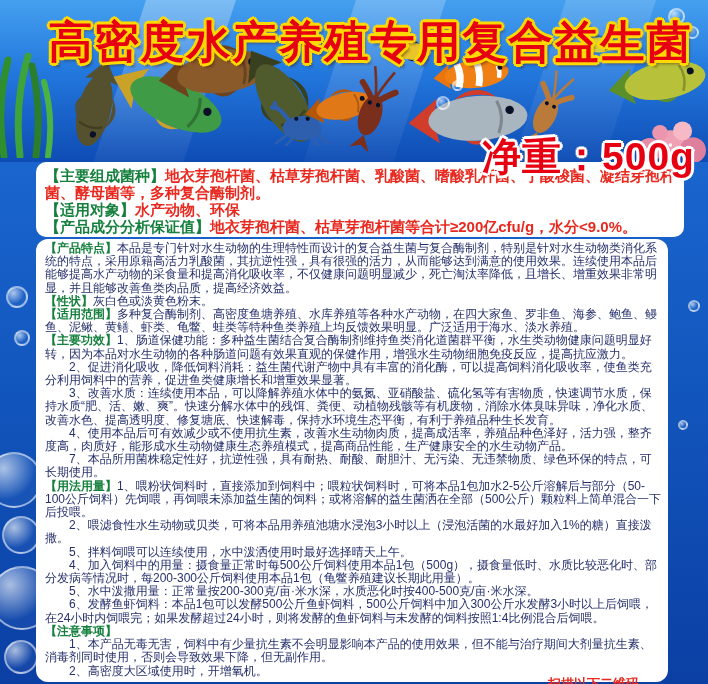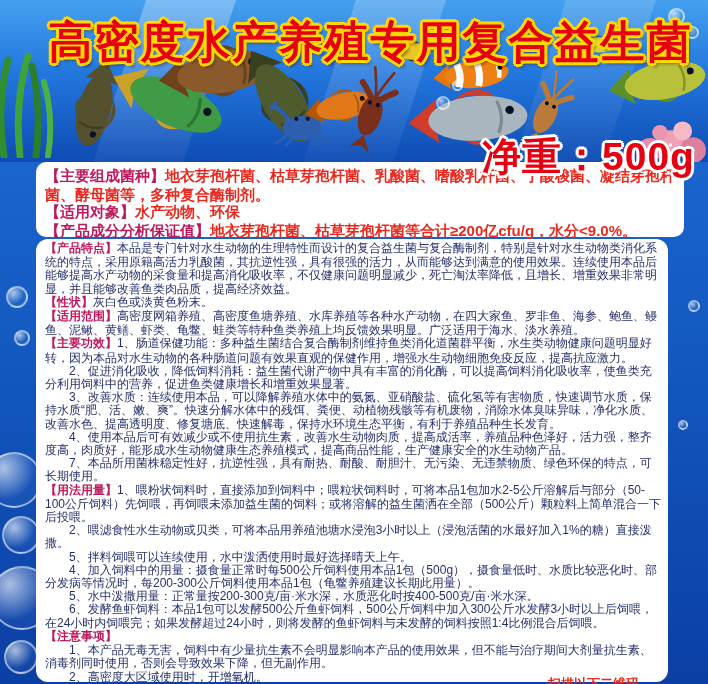--- a/index.html
+++ b/index.html
@@ -24,21 +24,21 @@
   
   #panel-composition{position:absolute;left:36px;top:162px;width:648px;height:75px;z-index:4;
     background:#fff;border-radius:10px;padding:5px 8px 0 9px;box-sizing:border-box;
     color:#e8291f;font-size:15px;line-height:17px;font-weight:600;}
   #panel-composition p{margin:0;}
   #panel-main{position:absolute;left:36px;top:239px;width:632px;height:443px;z-index:4;
     background:#fff;border-radius:12px;padding:3px 5px 0 9px;box-sizing:border-box;
     color:#26306b;font-size:12px;line-height:13.2px;overflow:visible;}
   #panel-main p{margin:0;}
   #panel-main p.ind{text-indent:2em;}
-  .hdr{color:#be185d;font-weight:700;font-family:Liberation Mono, monospace;}
+  .hdr{color:#15803d;font-weight:700;}
   #footer-note{position:absolute;left:548px;top:675px;z-index:6;color:#e8291f;font-size:13px;font-weight:700;white-space:nowrap;}
 </style>
 </head>
 <body>
 
 <div id="label">
 
   <svg width="0" height="0" style="position:absolute">
     <symbol id="fishshape" viewBox="0 0 100 50">
       <path d="M2 25 L26 7 L22 25 L26 43 Z" fill="var(--fin,currentColor)"></path>
@@ -160,21 +160,21 @@
 
   <div id="panel-composition">
     <p><span class="hdr">【主要组成菌种】</span><span>地衣芽孢杆菌、枯草芽孢杆菌、乳酸菌、嗜酸乳杆菌、丁酸梭菌、凝结芽孢杆菌、酵母菌等，多种复合酶制剂。</span></p>
     <p><span class="hdr">【适用对象】</span><span>水产动物、环保</span></p>
     <p><span class="hdr">【产品成分分析保证值】</span><span>地衣芽孢杆菌、枯草芽孢杆菌等合计≥200亿cfu/g，水分&lt;9.0%。</span></p>
   </div>
 
   <div id="panel-main">
     <p><span class="hdr">【产品特点】</span><span>本品是专门针对水生动物的生理特性而设计的复合益生菌与复合酶制剂，特别是针对水生动物类消化系统的特点，采用原籍高活力乳酸菌，其抗逆性强，具有很强的活力，从而能够达到满意的使用效果。连续使用本品后能够提高水产动物的采食量和提高消化吸收率，不仅健康问题明显减少，死亡淘汰率降低，且增长、增重效果非常明显，并且能够改善鱼类肉品质，提高经济效益。</span></p>
     <p><span class="hdr">【性状】</span><span>灰白色或淡黄色粉末。</span></p>
-    <p><span class="hdr">【适用范围】</span><span>高密度网箱养殖、高密度鱼塘养殖、水库养殖等各种水产动物，在四大家鱼、罗非鱼、海参、鲍鱼、鳗鱼、泥鳅、黄鳝、虾类、龟鳖、蛙类等特种鱼类养殖上均反馈效果明显。广泛适用于海水、淡水养殖。</span></p>
+    <p><span class="hdr">【适用范围】</span><span>多种复合酶制剂、高密度鱼塘养殖、水库养殖等各种水产动物，在四大家鱼、罗非鱼、海参、鲍鱼、鳗鱼、泥鳅、黄鳝、虾类、龟鳖、蛙类等特种鱼类养殖上均反馈效果明显。广泛适用于海水、淡水养殖。</span></p>
     <p><span class="hdr">【主要功效】</span><span>1、肠道保健功能：多种益生菌结合复合酶制剂维持鱼类消化道菌群平衡，水生类动物健康问题明显好转，因为本品对水生动物的各种肠道问题有效果直观的保健作用，增强水生动物细胞免疫反应，提高抗应激力。</span></p>
     <p class="ind"><span>2、促进消化吸收，降低饲料消耗：益生菌代谢产物中具有丰富的消化酶，可以提高饲料消化吸收率，使鱼类充分利用饲料中的营养，促进鱼类健康增长和增重效果显著。</span></p>
     <p class="ind"><span>3、改善水质：连续使用本品，可以降解养殖水体中的氨氮、亚硝酸盐、硫化氢等有害物质，快速调节水质，保持水质“肥、活、嫩、爽”。快速分解水体中的残饵、粪便、动植物残骸等有机废物，消除水体臭味异味，净化水质、改善水色、提高透明度、修复塘底、快速解毒，保持水环境生态平衡，有利于养殖品种生长发育。</span></p>
     <p class="ind"><span>4、使用本品后可有效减少或不使用抗生素，改善水生动物肉质，提高成活率，养殖品种色泽好，活力强，整齐度高，肉质好，能形成水生动物健康生态养殖模式，提高商品性能，生产健康安全的水生动物产品。</span></p>
     <p class="ind"><span>7、本品所用菌株稳定性好，抗逆性强，具有耐热、耐酸、耐胆汁、无污染、无违禁物质、绿色环保的特点，可长期使用。</span></p>
     <p><span class="hdr">【用法用量】</span><span>1、喂粉状饲料时，直接添加到饲料中；喂粒状饲料时，可将本品1包加水2-5公斤溶解后与部分（50-100公斤饲料）先饲喂，再饲喂未添加益生菌的饲料；或将溶解的益生菌洒在全部（500公斤）颗粒料上简单混合一下后投喂。</span></p>
     <p class="ind"><span>2、喂滤食性水生动物或贝类，可将本品用养殖池塘水浸泡3小时以上（浸泡活菌的水最好加入1%的糖）直接泼撒。</span></p>
     <p class="ind"><span>5、拌料饲喂可以连续使用，水中泼洒使用时最好选择晴天上午。</span></p>
     <p class="ind"><span>4、加入饲料中的用量：摄食量正常时每500公斤饲料使用本品1包（500g），摄食量低时、水质比较恶化时、部分发病等情况时，每200-300公斤饲料使用本品1包（龟鳖养殖建议长期此用量）。</span></p>
     <p class="ind"><span>5、水中泼撒用量：正常量按200-300克/亩·米水深，水质恶化时按400-500克/亩·米水深。</span></p>

